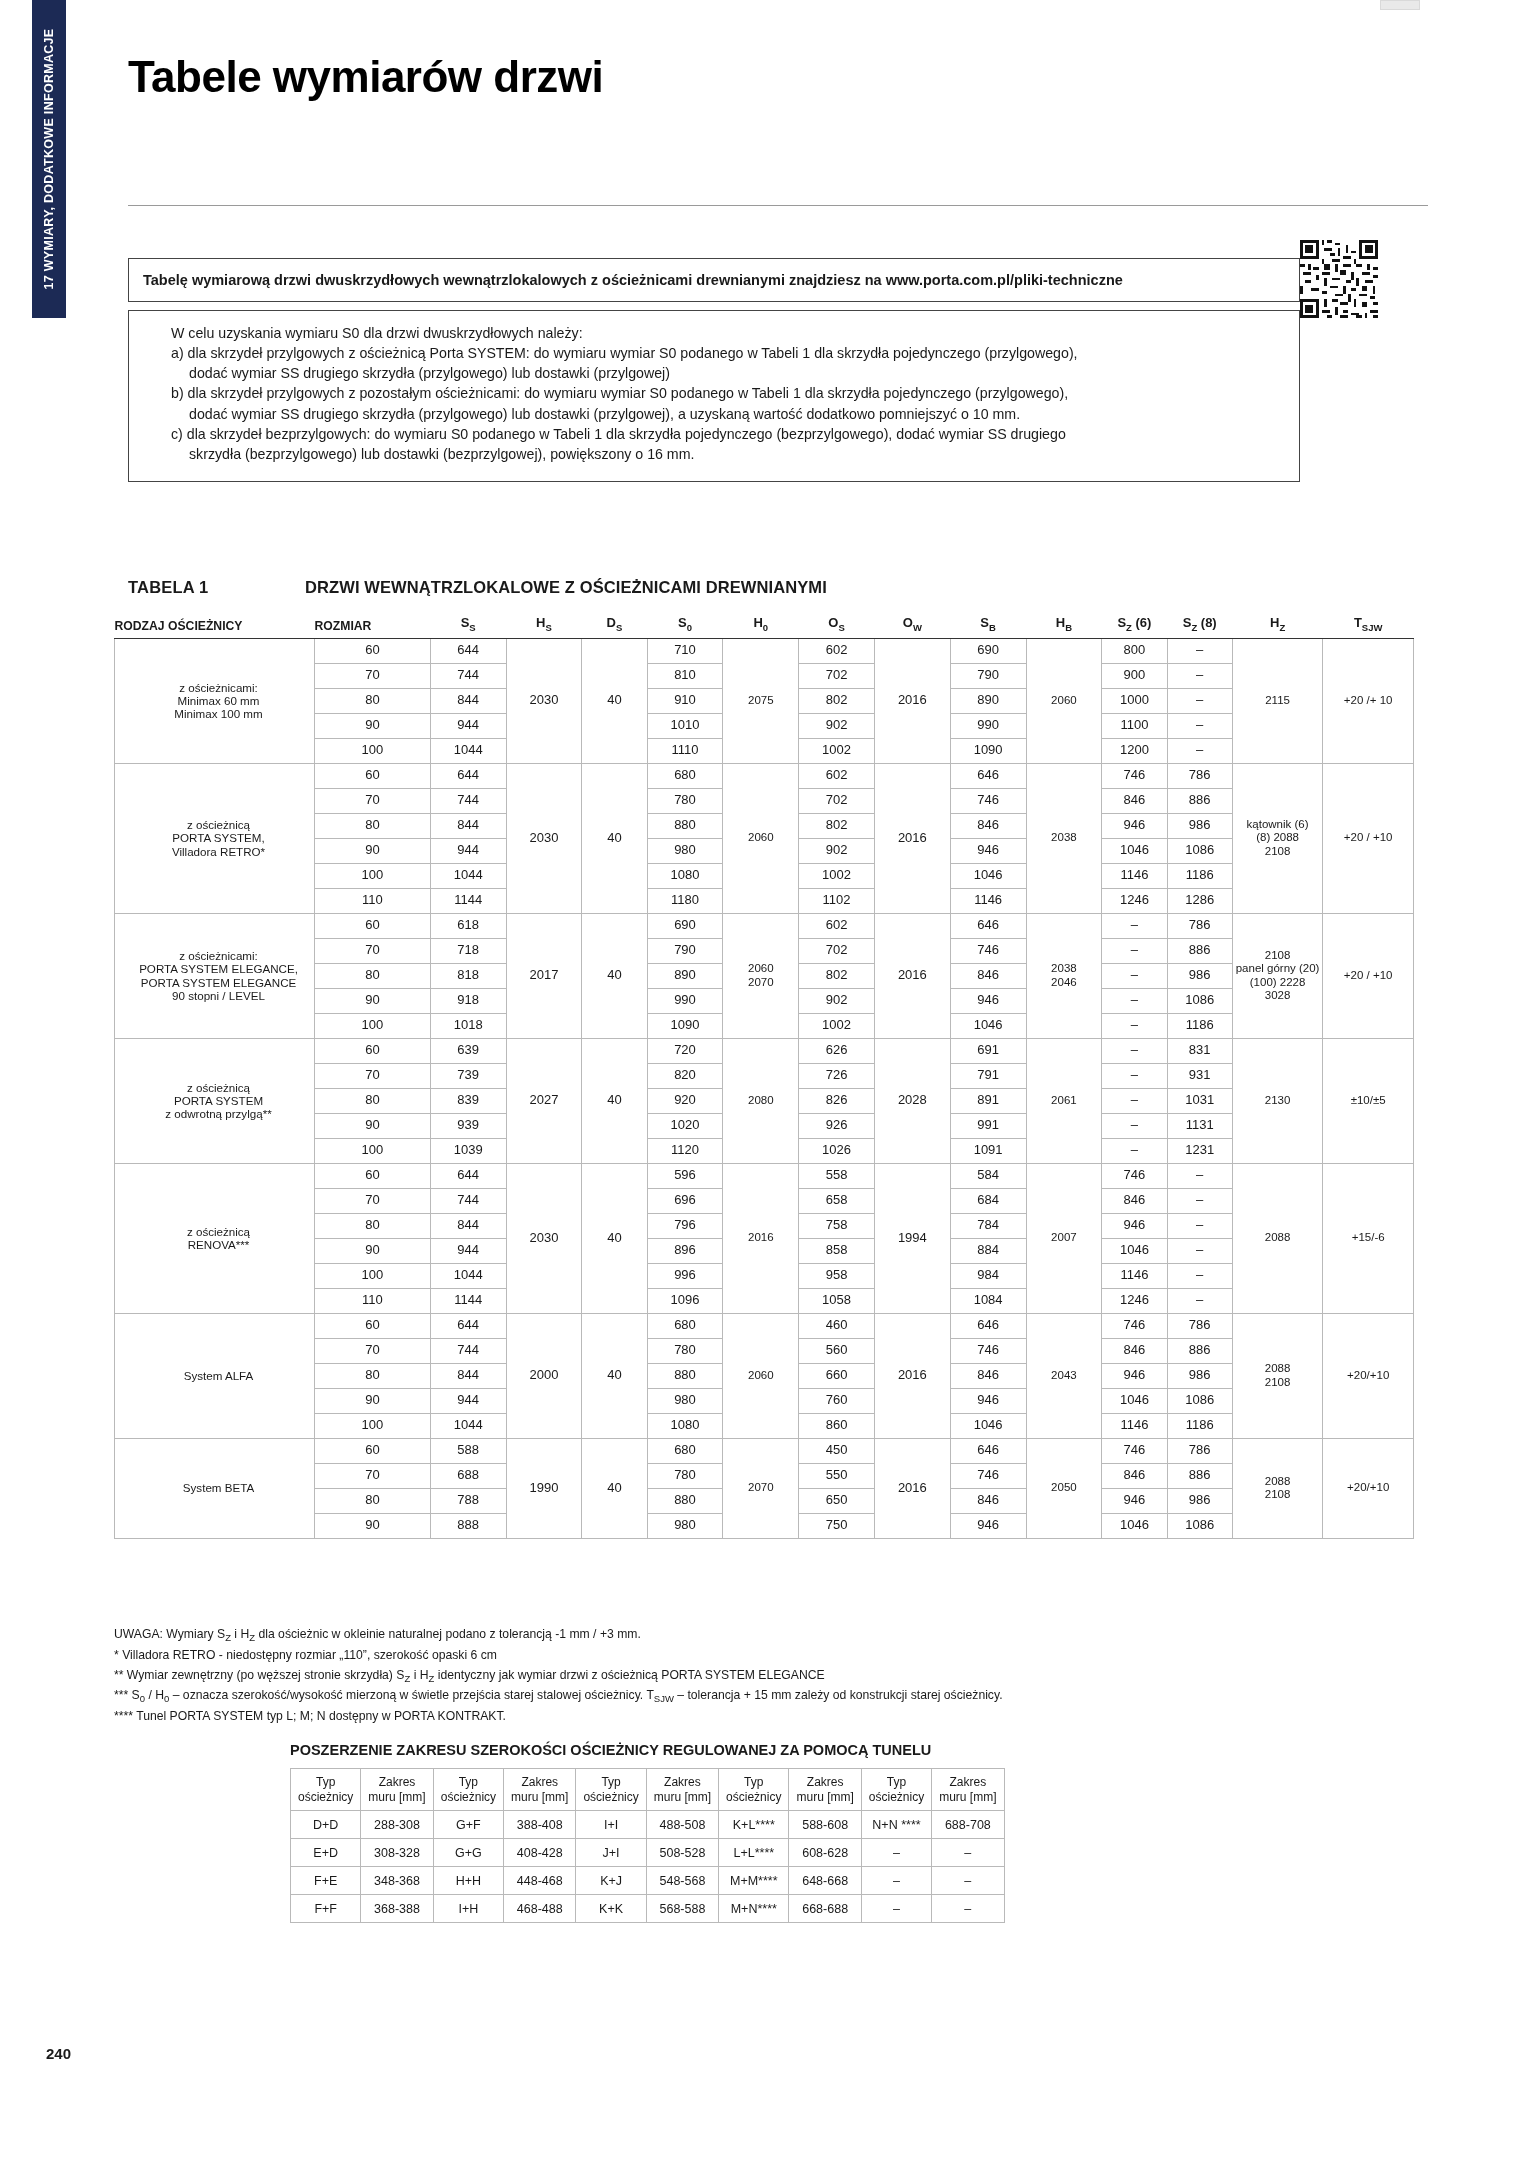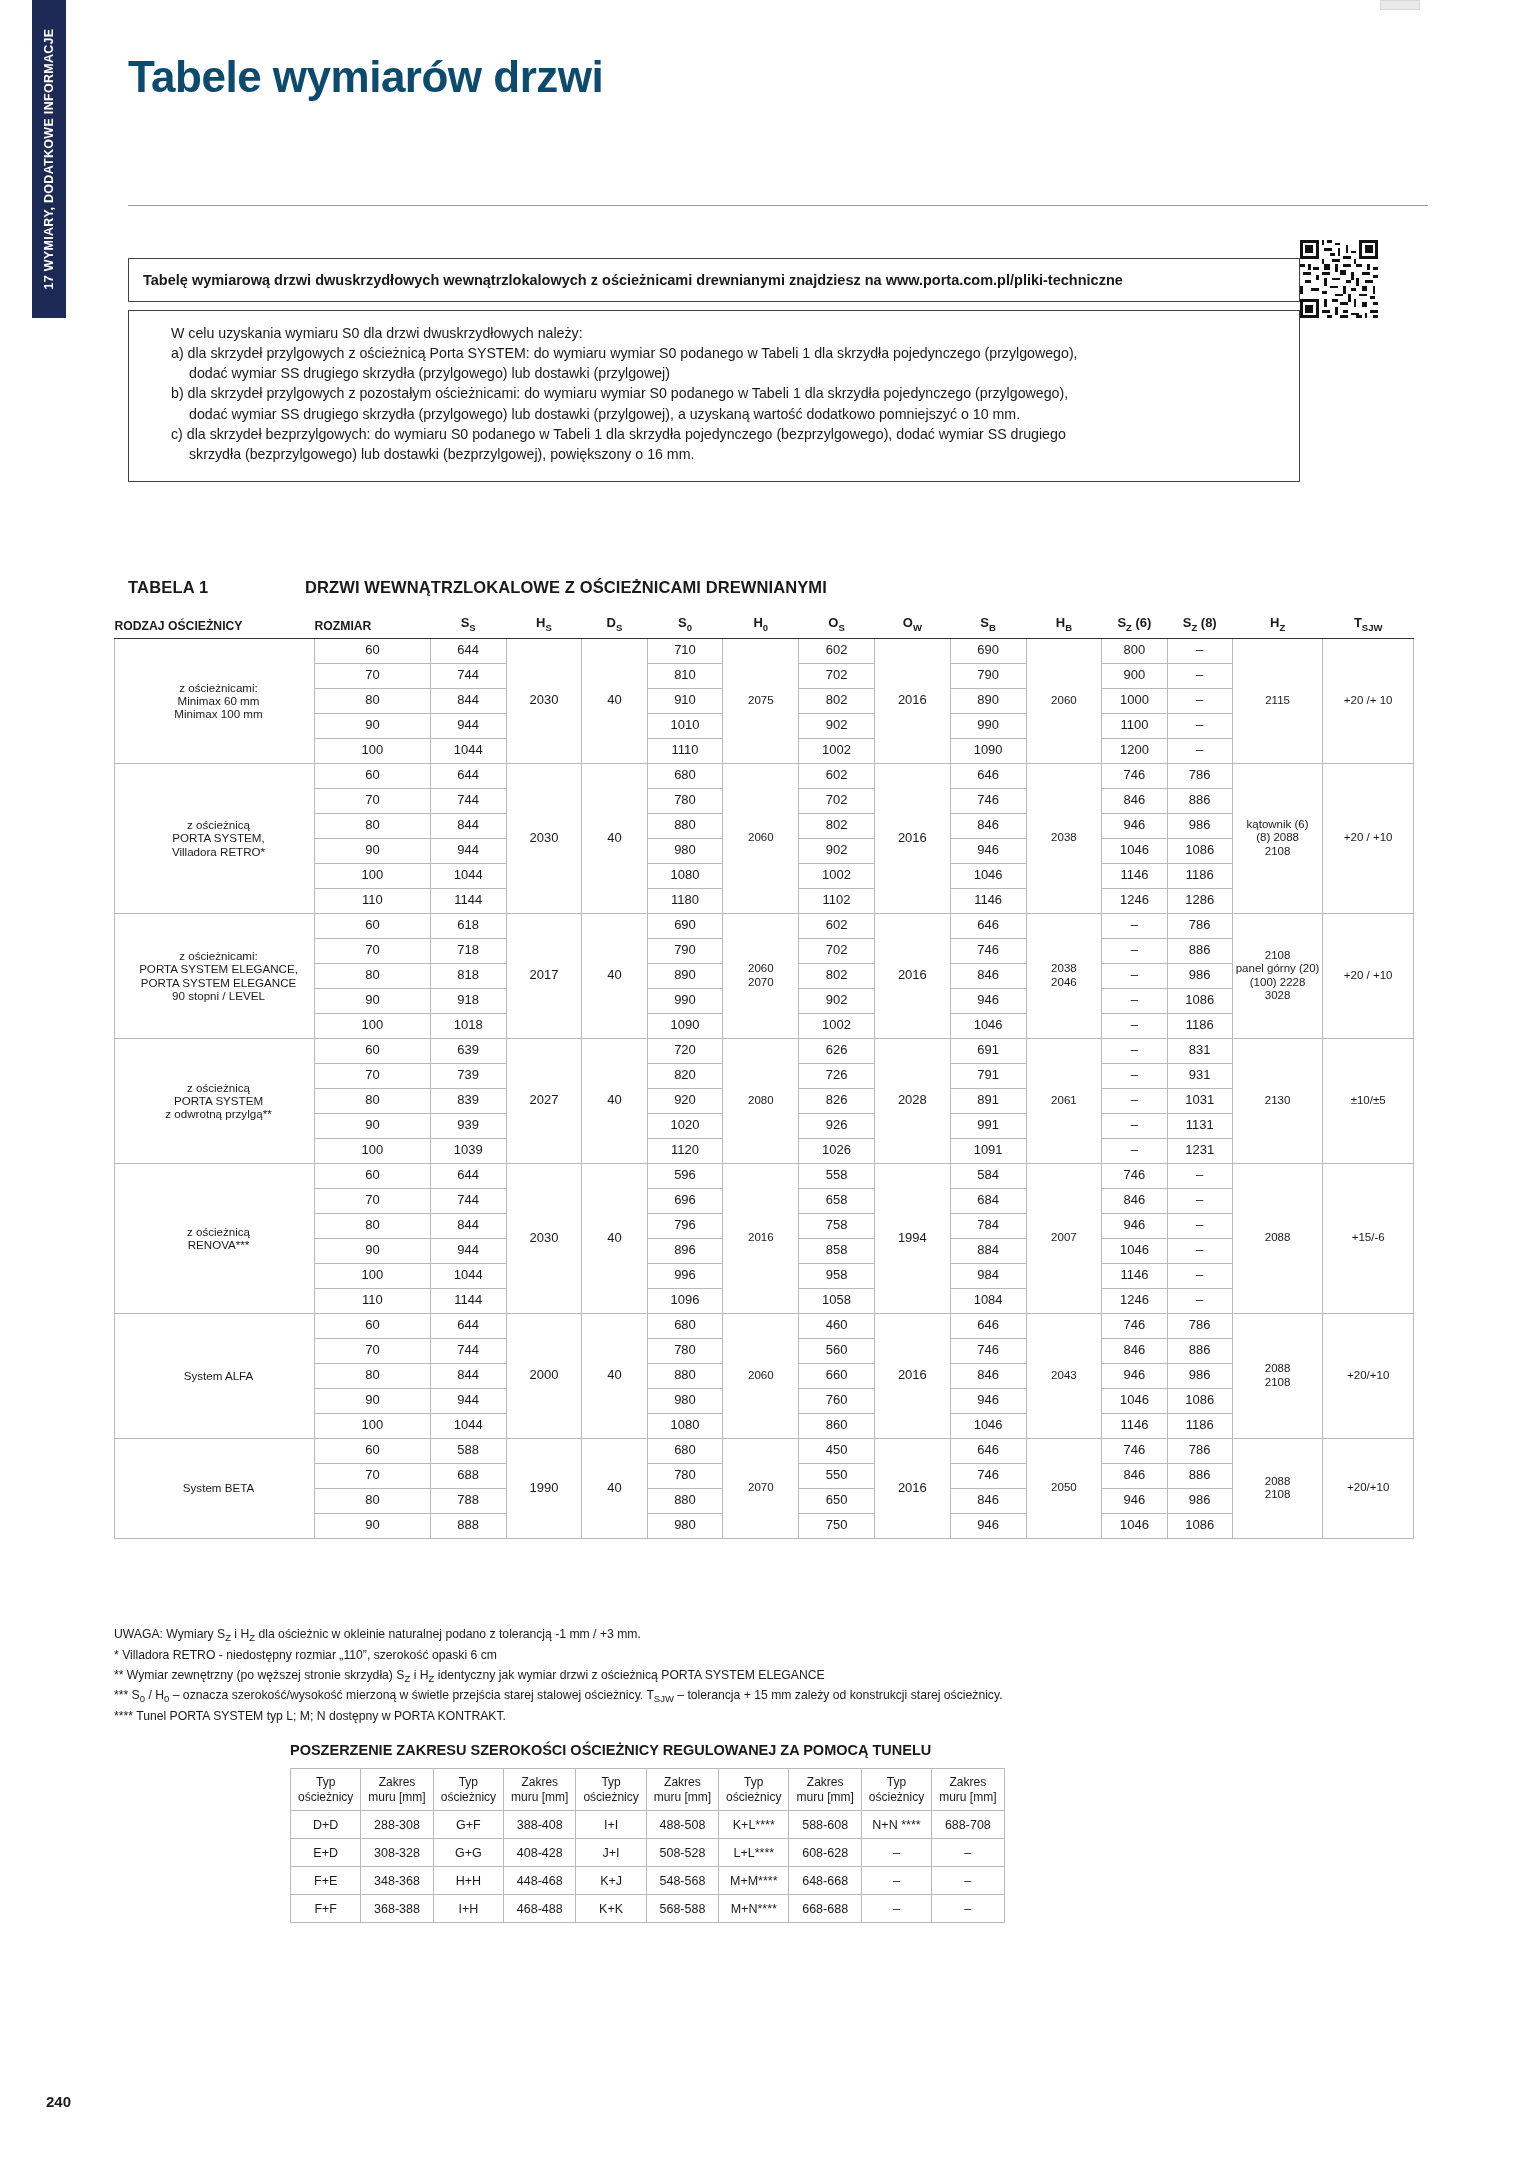--- a/index.html
+++ b/index.html
@@ -38,21 +38,21 @@
     left: 0; top: 0;
     width: 1527px; height: 2160px;
   }
 
   .title {
     position: absolute;
     left: 128px; top: 52px;
     font-size: 44px;
     font-weight: bold;
     letter-spacing: -0.5px;
-    color: #0c4a6e;
+    color: #000000;
   }
   .title-rule {
     position: absolute;
     left: 128px; top: 205px;
     width: 1300px; height: 1px;
     background: #9a9a9a;
   }
 
   
   .box1 {
@@ -190,21 +190,20 @@
     font-size: 12px;
     line-height: 1.2;
     height: 42px;
     margin-left: 8px;
   }
   .pageno {
     position: absolute;
     left: 46px; top: 2045px;
     font-size: 15px;
     font-weight: bold;
-    margin-top: 48px;
   }
 </style>
 </head>
 <body>
 
 <div class="page">
 
   <div class="side-tab">
     <span>17  WYMIARY, DODATKOWE INFORMACJE</span>
   </div>

